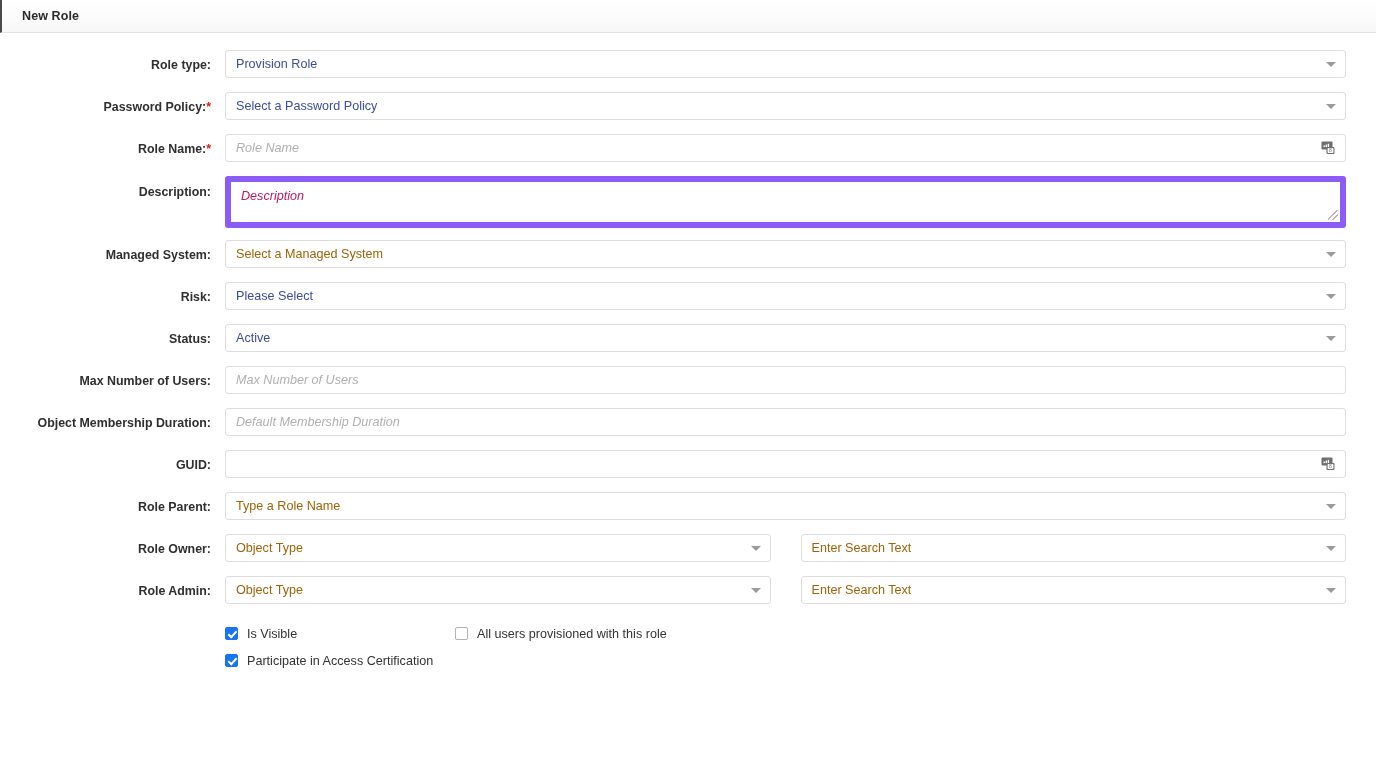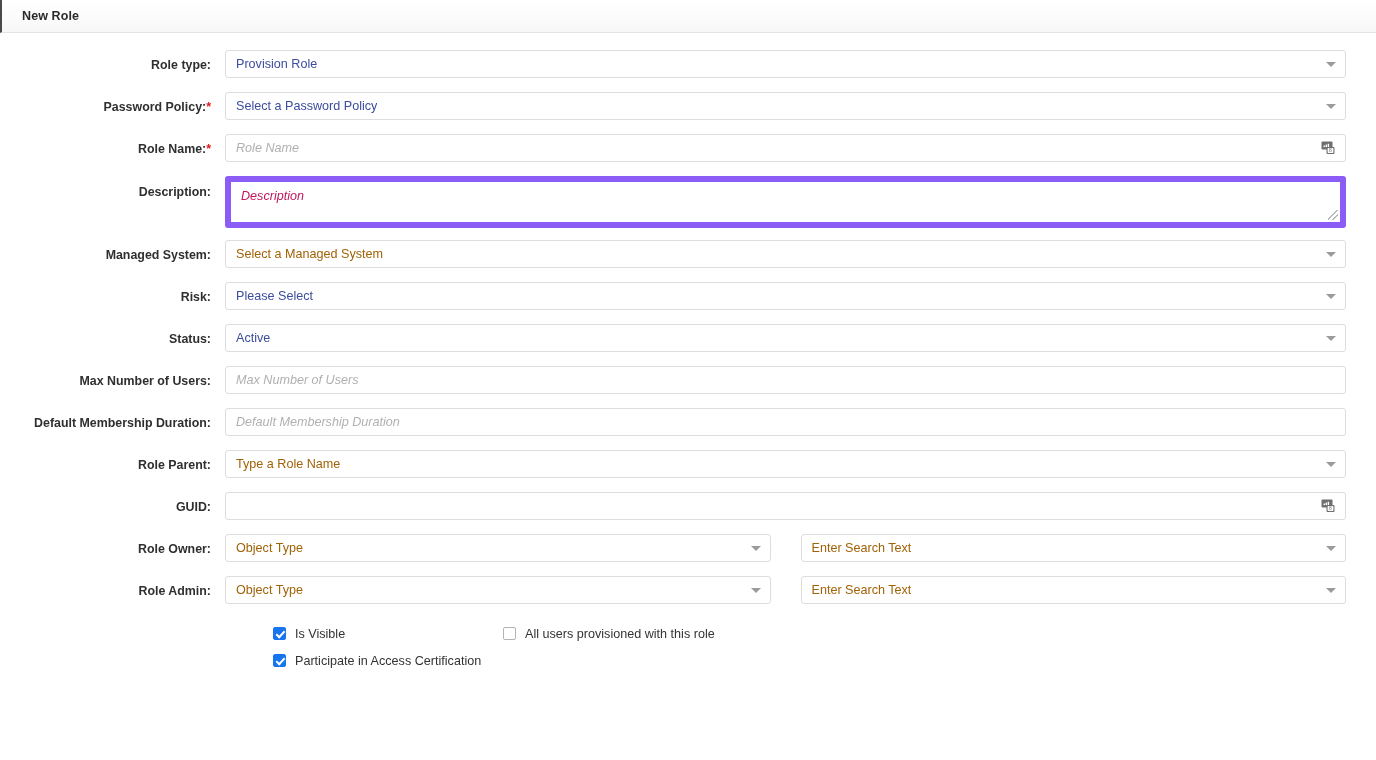--- a/index.html
+++ b/index.html
@@ -146,21 +146,20 @@
   .split {
     display: flex;
     gap: 30px;
   }
   .split .half { flex: 1 1 0; min-width: 0; position: relative; }
   .chk-wrap {
     display: flex;
     align-items: center;
     font-size: 12.6px;
     color: #333333;
-    margin-left: 48px;
   }
   .chk {
     width: 13px;
     height: 13px;
     box-sizing: border-box;
     border: 1px solid #b3b3b3;
     border-radius: 2px;
     background: #ffffff;
     margin-right: 9px;
     flex: 0 0 13px;
@@ -300,37 +299,25 @@
     </div>
     <div class="field-col">
       <div class="ctl">
         <span class="ph italic">Max Number of Users</span>
       </div>
     </div>
   </div>
 
   <div class="row">
     <div class="label-col">
-      <span>Default Membership Duration:</span>
+      <span>Object Membership Duration:</span>
     </div>
     <div class="field-col">
       <div class="ctl">
         <span class="ph italic">Default Membership Duration</span>
-      </div>
-    </div>
-  </div>
-
-  <div class="row">
-    <div class="label-col">
-      <span>Role Parent:</span>
-    </div>
-    <div class="field-col">
-      <div class="ctl">
-        <span class="ph">Type a Role Name</span>
-        <span class="caret"></span>
       </div>
     </div>
   </div>
 
   <div class="row">
     <div class="label-col">
       <span>GUID:</span>
     </div>
     <div class="field-col">
       <div class="ctl">
@@ -345,20 +332,32 @@
             <rect x="7.6" y="9.1" width="5.8" height="4.8" rx="0.6" fill="#ffffff"></rect>
             <text x="10.5" y="13.2" font-size="5" text-anchor="middle" fill="#6e6e6e" font-family="'Liberation Sans', sans-serif">8</text>
           </svg>
         </span>
       </div>
     </div>
   </div>
 
   <div class="row">
     <div class="label-col">
+      <span>Role Parent:</span>
+    </div>
+    <div class="field-col">
+      <div class="ctl">
+        <span class="ph">Type a Role Name</span>
+        <span class="caret"></span>
+      </div>
+    </div>
+  </div>
+
+  <div class="row">
+    <div class="label-col">
       <span>Role Owner:</span>
     </div>
     <div class="field-col">
       <div class="split">
         <div class="half">
           <div class="ctl">
             <span class="ph">Object Type</span>
             <span class="caret"></span>
           </div>
         </div>

